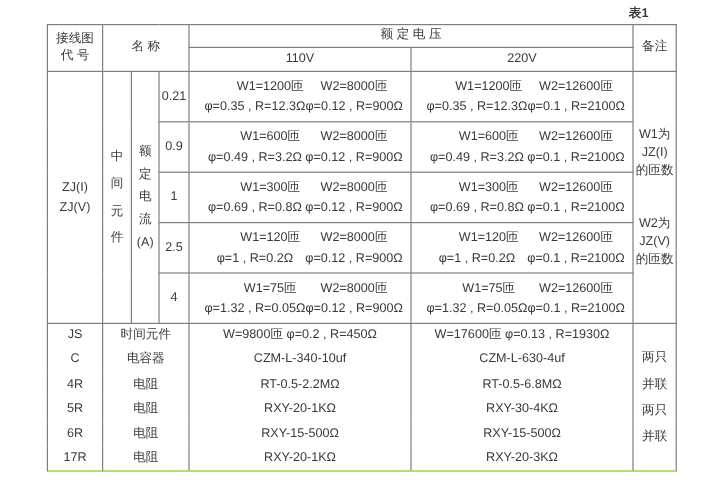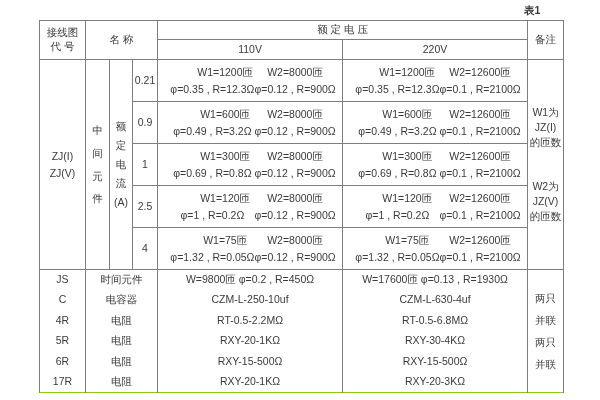--- a/index.html
+++ b/index.html
@@ -151,21 +151,21 @@
         <td rowspan="6" class="remark-bot">
           <div class="pre">两只
 并联
 两只
 并联</div>
         </td>
       </tr>
       <tr class="bs">
         <td>C</td>
         <td colspan="3">电容器</td>
-        <td>CZM-L-250-10uf</td>
+        <td>CZM-L-340-10uf</td>
         <td>CZM-L-630-4uf</td>
       </tr>
       <tr class="bs">
         <td>4R</td>
         <td colspan="3">电阻</td>
         <td>RT-0.5-2.2MΩ</td>
         <td>RT-0.5-6.8MΩ</td>
       </tr>
       <tr class="bs">
         <td>5R</td>

